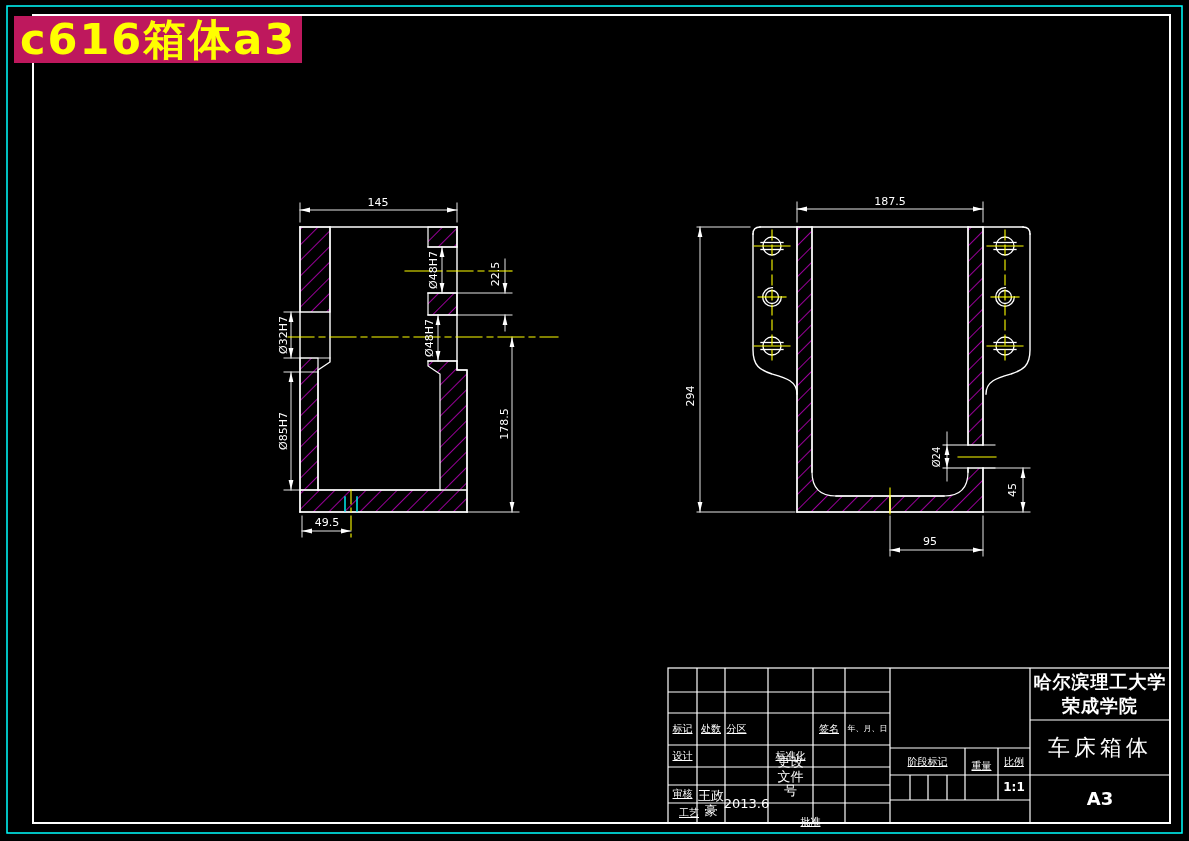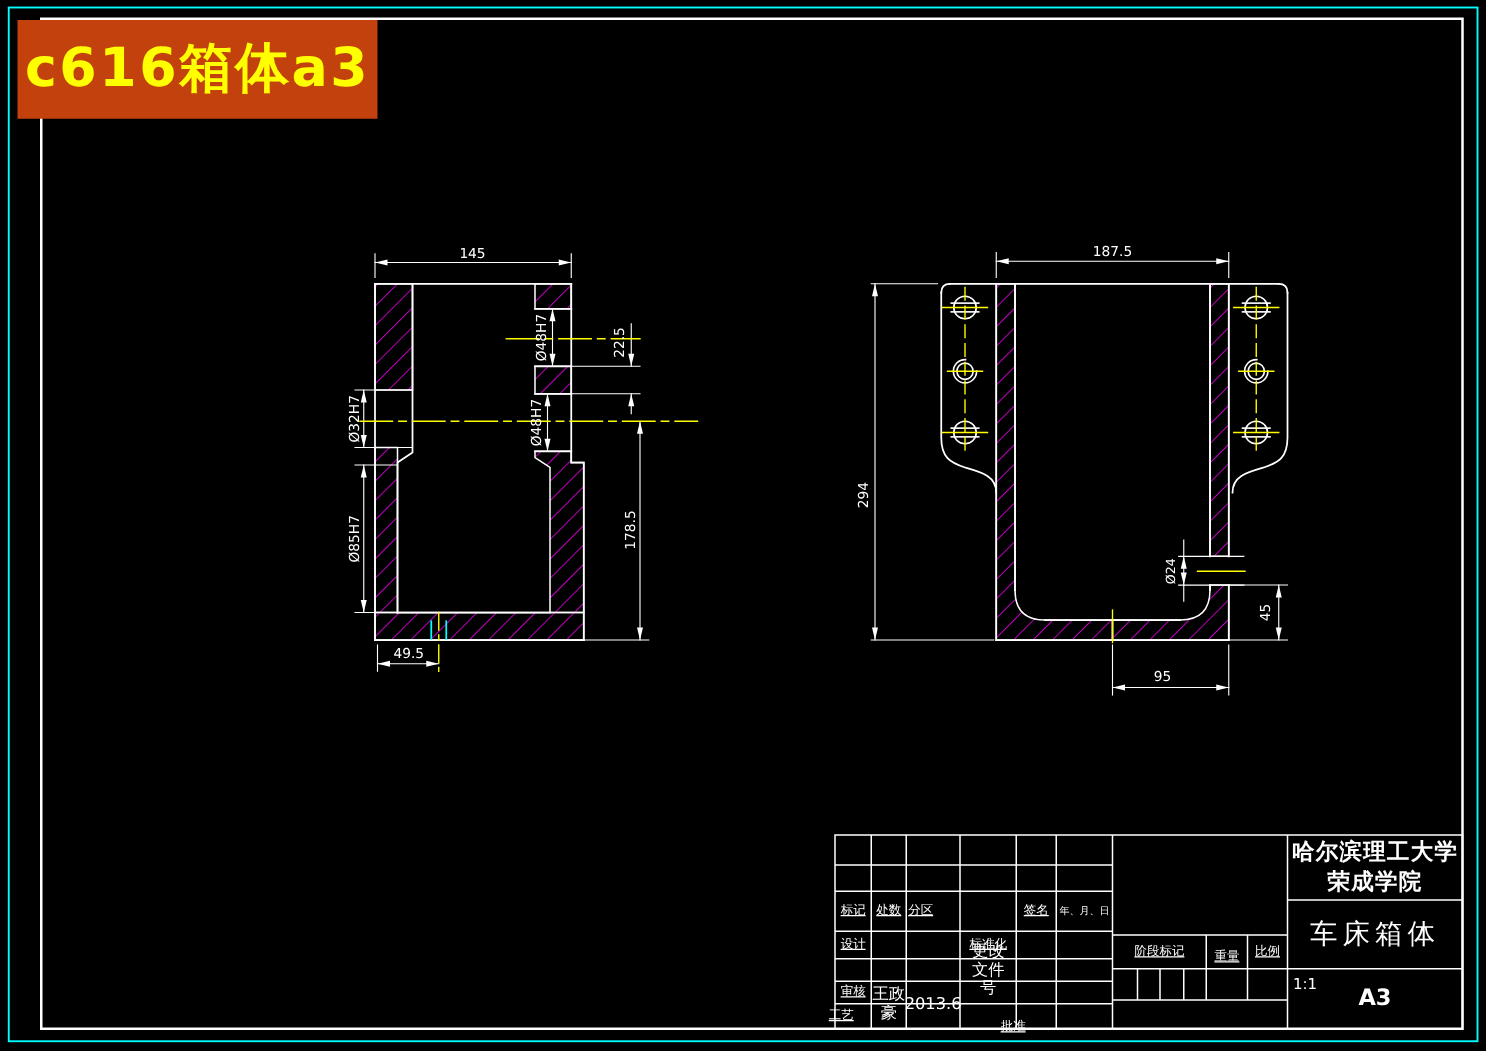--- a/index.html
+++ b/index.html
@@ -1,28 +1,28 @@
 <!DOCTYPE html>
 <html><head>
 <meta charset="utf-8">
 <style>
   html,body{margin:0;padding:0;background:#000;}
   body{width:1189px;height:841px;position:relative;overflow:hidden;
        font-family:"DejaVu Sans",sans-serif;}
   #canvas{position:absolute;left:0;top:0;}
-  .page-title{position:absolute;left:14px;top:16px;color:#ffff00;background:#c2410c;
-      font-size:43px;font-weight:bold;letter-spacing:2px;padding:16px 6px;line-height:1.1;
+  .page-title{position:absolute;left:14px;top:16px;color:#ffff00;background:#be185d;
+      font-size:43px;font-weight:bold;letter-spacing:2px;padding:0 6px;line-height:1.1;
       font-family:"DejaVu Sans",sans-serif;z-index:5;}
   .tb{position:absolute;display:flex;align-items:center;justify-content:center;
       color:#fff;text-align:center;line-height:1.15;z-index:4;}
   .tb.s10{font-size:10px;text-decoration:underline;} .tb.s9{font-size:13px;margin-top:48px;} .tb.s8{font-size:8px;text-align:center;}
   .school{font-size:18px;font-weight:bold;letter-spacing:1px;line-height:1.35;}
   .dtitle{font-size:22px;font-weight:normal;letter-spacing:4px;}
   .sheet{font-size:18px;font-weight:bold;}
-  .scaleval{font-size:12px;font-weight:normal;margin-left:30px;}
+  .scaleval{font-size:12px;font-weight:bold;}
 </style>
 </head>
 <body>
 
 <div class="page-title">c616箱体a3</div>
 
 <svg id="canvas" width="1189" height="841">
   <defs>
     <pattern id="hatch" width="11" height="11" patternUnits="userSpaceOnUse" patternTransform="rotate(45)">
       <line x1="0" y1="0" x2="0" y2="11" stroke="#ff00ff" stroke-width="1.2"></line>
@@ -262,21 +262,21 @@
 <div class="tb s10" style="left:725px;top:713px;width:23px;height:32px">分区</div>
 <div class="tb s9" style="left:768px;top:713px;width:45px;height:32px;padding:0 4px;box-sizing:border-box">更改文件号</div>
 <div class="tb s10" style="left:813px;top:713px;width:32px;height:32px">签名</div>
 <div class="tb s8" style="left:845px;top:713px;width:45px;height:32px">年、月、日</div>
 
 <div class="tb s10" style="left:668px;top:745px;width:29px;height:22px">设计</div>
 <div class="tb s9" style="left:697px;top:745px;width:28px;height:22px">王政豪</div>
 <div class="tb s9" style="left:725px;top:745px;width:43px;height:22px">2013.6</div>
 <div class="tb s10" style="left:768px;top:745px;width:45px;height:22px">标准化</div>
 <div class="tb s10" style="left:668px;top:785px;width:29px;height:18px">审核</div>
-<div class="tb s10" style="left:652px;top:803px;width:42px;height:20px">工艺</div>
+<div class="tb s10" style="left:668px;top:803px;width:42px;height:20px">工艺</div>
 <div class="tb s10" style="left:788px;top:803px;width:45px;height:38px">批准</div>
 
 <div class="tb s10" style="left:890px;top:748px;width:75px;height:27px">阶段标记</div>
 <div class="tb s10" style="left:965px;top:748px;width:33px;height:36px">重量</div>
 <div class="tb s10" style="left:998px;top:748px;width:32px;height:27px">比例</div>
 <div class="tb scaleval" style="left:998px;top:775px;width:32px;height:25px">1:1</div>
 
 <div class="tb school" style="left:1030px;top:668px;width:140px;height:52px;flex-direction:column">
   <div>哈尔滨理工大学</div>
   <div>荣成学院</div>

